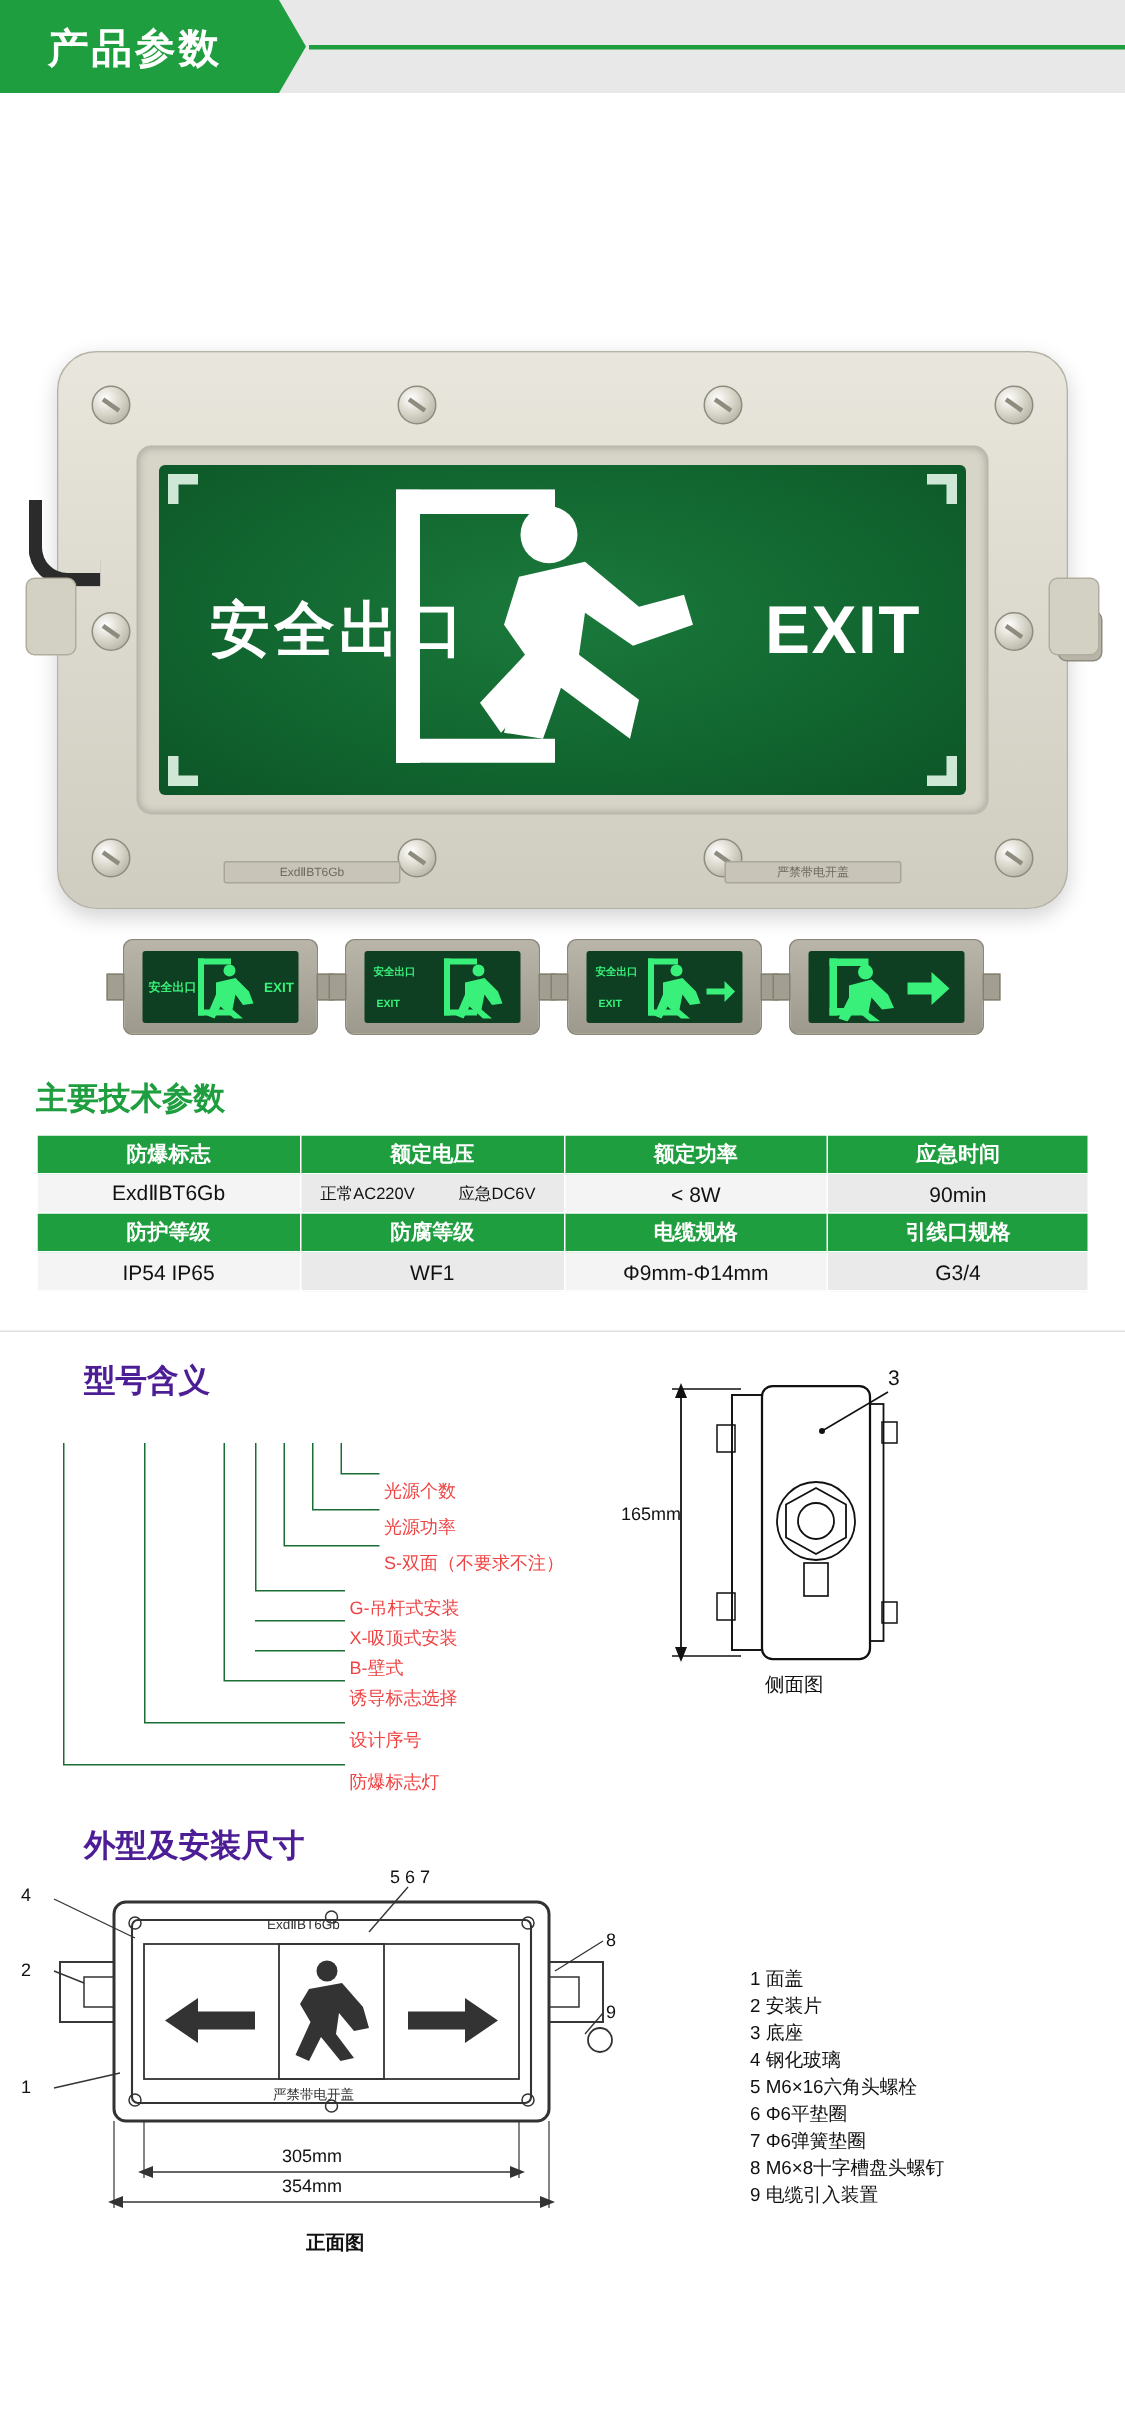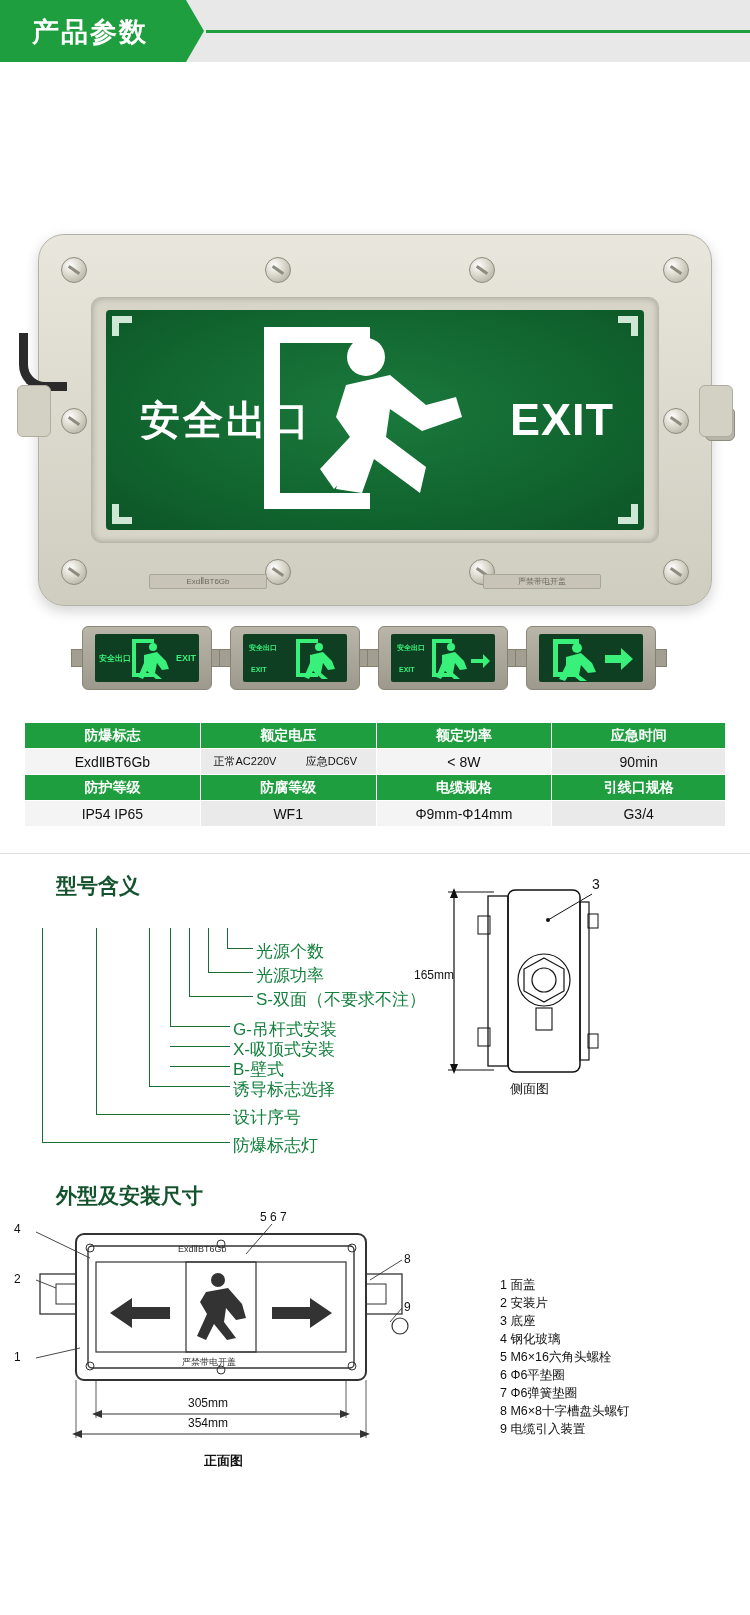--- a/index.html
+++ b/index.html
@@ -109,21 +109,21 @@
     background:#c8c5b8; border:1px solid #a9a699; border-radius:2px;
     font-size:8px; color:#6d6a5e; text-align:center; line-height:13px;
   }
 
   
   .divider { height:1px; background:#e0e0e0; margin:0 0 0 0; }
   .sec { padding: 0 24px; }
   .sec-title {
     font-size:21px; font-weight:bold; color:#1e9e3e; margin:0 0 10px 0;
   }
-  .sec-title.dark { color:#14532d; }
+  .sec-title.dark { color:#4c1d95; }
 
   
   .pattern-wrap { position:relative; padding: 18px 24px 10px 24px; }
   .pattern-label {
     font-size:15px; font-weight:bold; color:#111; margin-left:16px; margin-bottom:6px;
   }
   .pattern-row { display:flex; gap:18px; margin-left:58px; }
   .mini {
     width:130px; height:64px; position:relative;
     background: linear-gradient(180deg,#b9b6a9,#9d9a8d);
@@ -153,21 +153,21 @@
   td.val.white { background:#f4f4f4; }
   .sub2 { display:flex; }
   .sub2 > div { flex:1; text-align:center; font-size:11px; }
   .model-code { font-size:22px; font-weight:bold; letter-spacing:1px; }
   .sq {
     display:inline-block; width:17px; height:17px; border:1.6px solid #111;
     vertical-align:middle; margin:0 1px;
   }
   .leader { position:absolute; border-left:1.4px solid #1a6e33; }
   .leader-h { position:absolute; border-top:1.4px solid #1a6e33; }
-  .leg { position:absolute; font-size:17px; color:#15803d; white-space:nowrap; }
+  .leg { position:absolute; font-size:12px; color:#ef4444; white-space:nowrap;margin-top:12px; }
 
   
   .draw-cap { text-align:center; font-size:13px; color:#111; margin-top:4px; }
   .dim-text { font-size:12px; color:#111; }
 
   
   .parts { font-size:12.5px; line-height:18px; color:#111; }
   .sm-label { font-size:12px; color:#111; }
 </style>
 </head>
@@ -299,20 +299,21 @@
             <path d="M17 20 L32 16 L43 26 L47 35 L39 36 L32 28 L30 38 L38 44 L31 44 L21 36 L16 44 L10 42 L17 28 Z" fill="#39f07a"></path>
             <path d="M56 18 L72 18 L72 11 L84 22 L72 33 L72 26 L56 26 Z" fill="#39f07a"></path>
           </svg>
         </div>
       </div>
 
     </div>
   </div>
 
   <div class="sec" style="padding-top:18px;">
+    <div class="sec-title">主要技术参数</div>
     <table class="spec">
       <tbody>
           <tr>
         <td class="hdr" style="width:176px;">防爆标志</td>
         <td class="hdr" style="width:176px;">额定电压</td>
         <td class="hdr" style="width:176px;">额定功率</td>
         <td class="hdr" style="width:174px;">应急时间</td>
       </tr>
       <tr>
         <td class="val white">ExdⅡBT6Gb</td>

